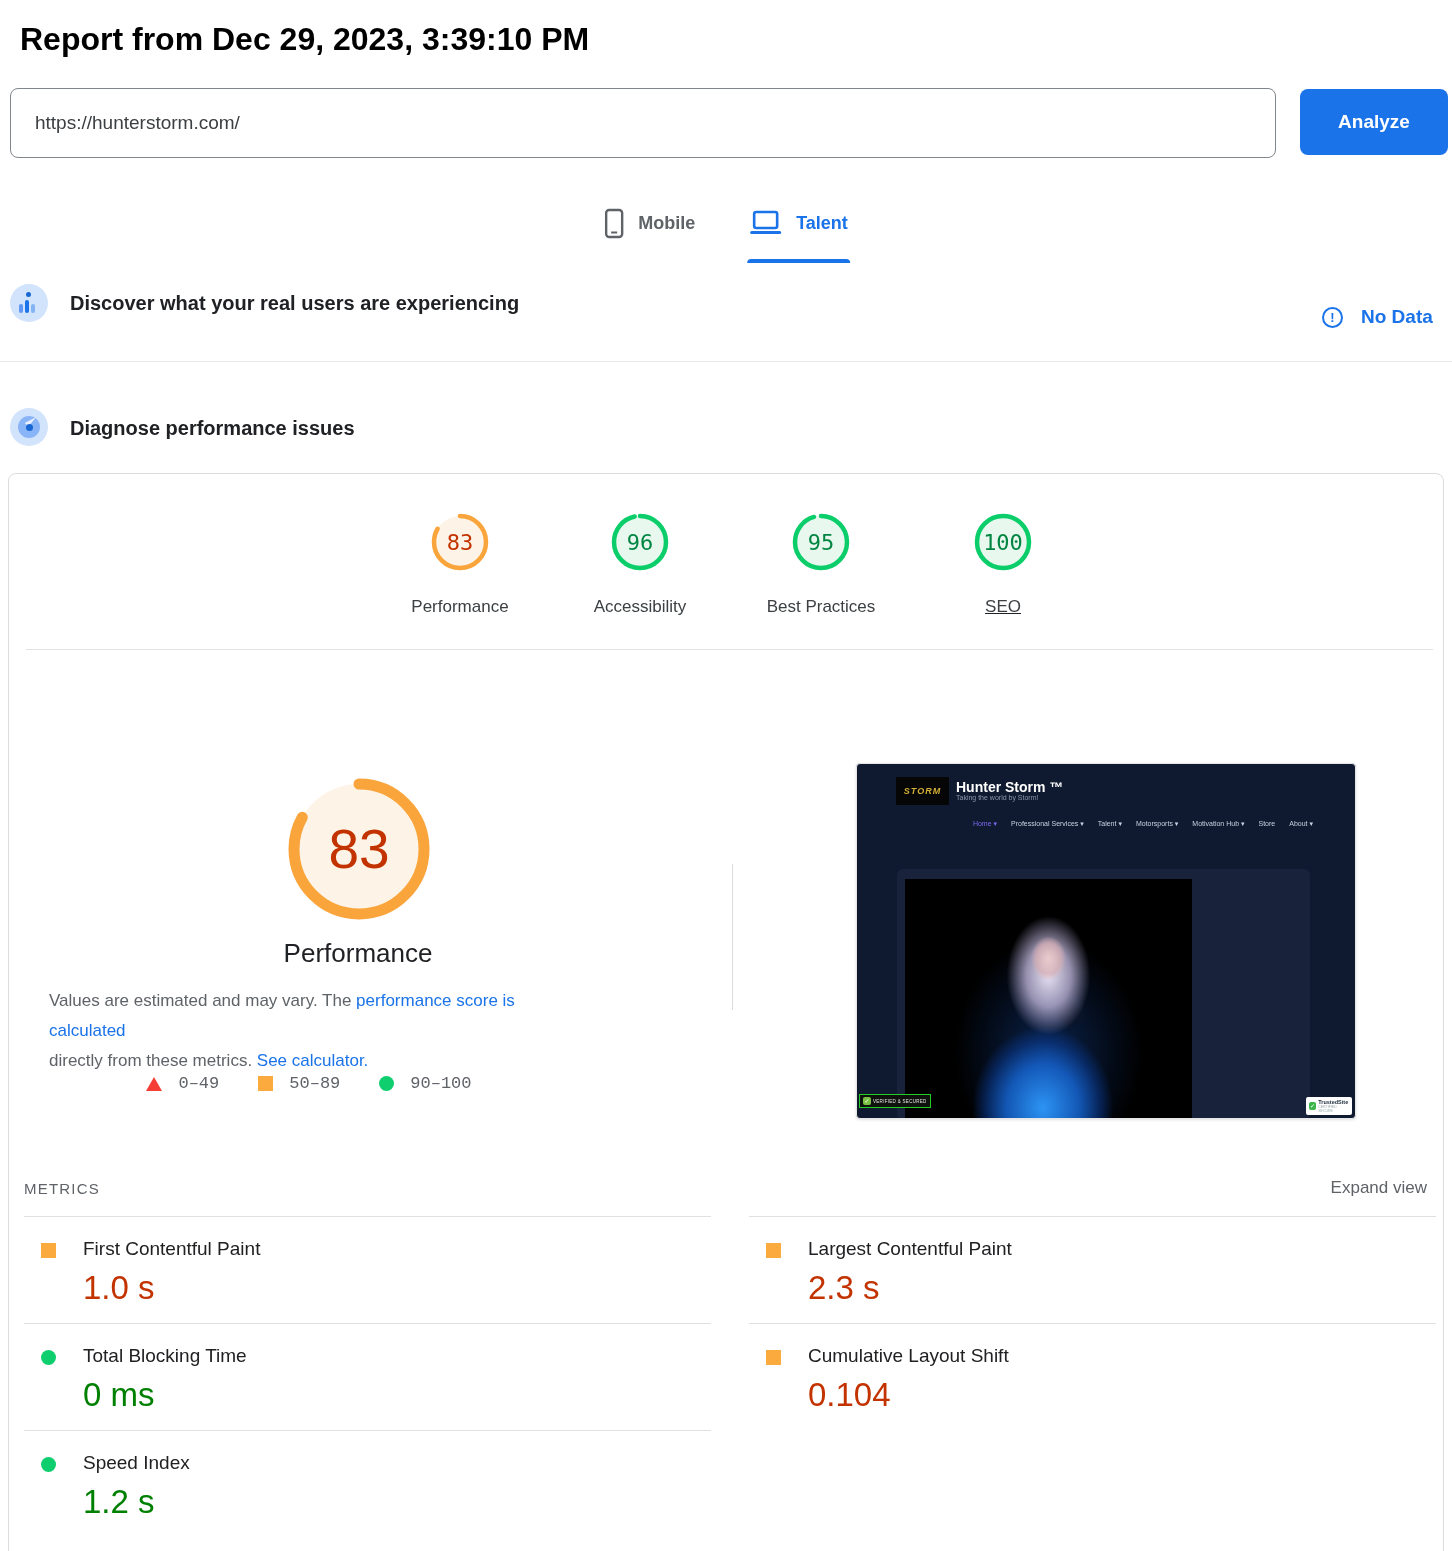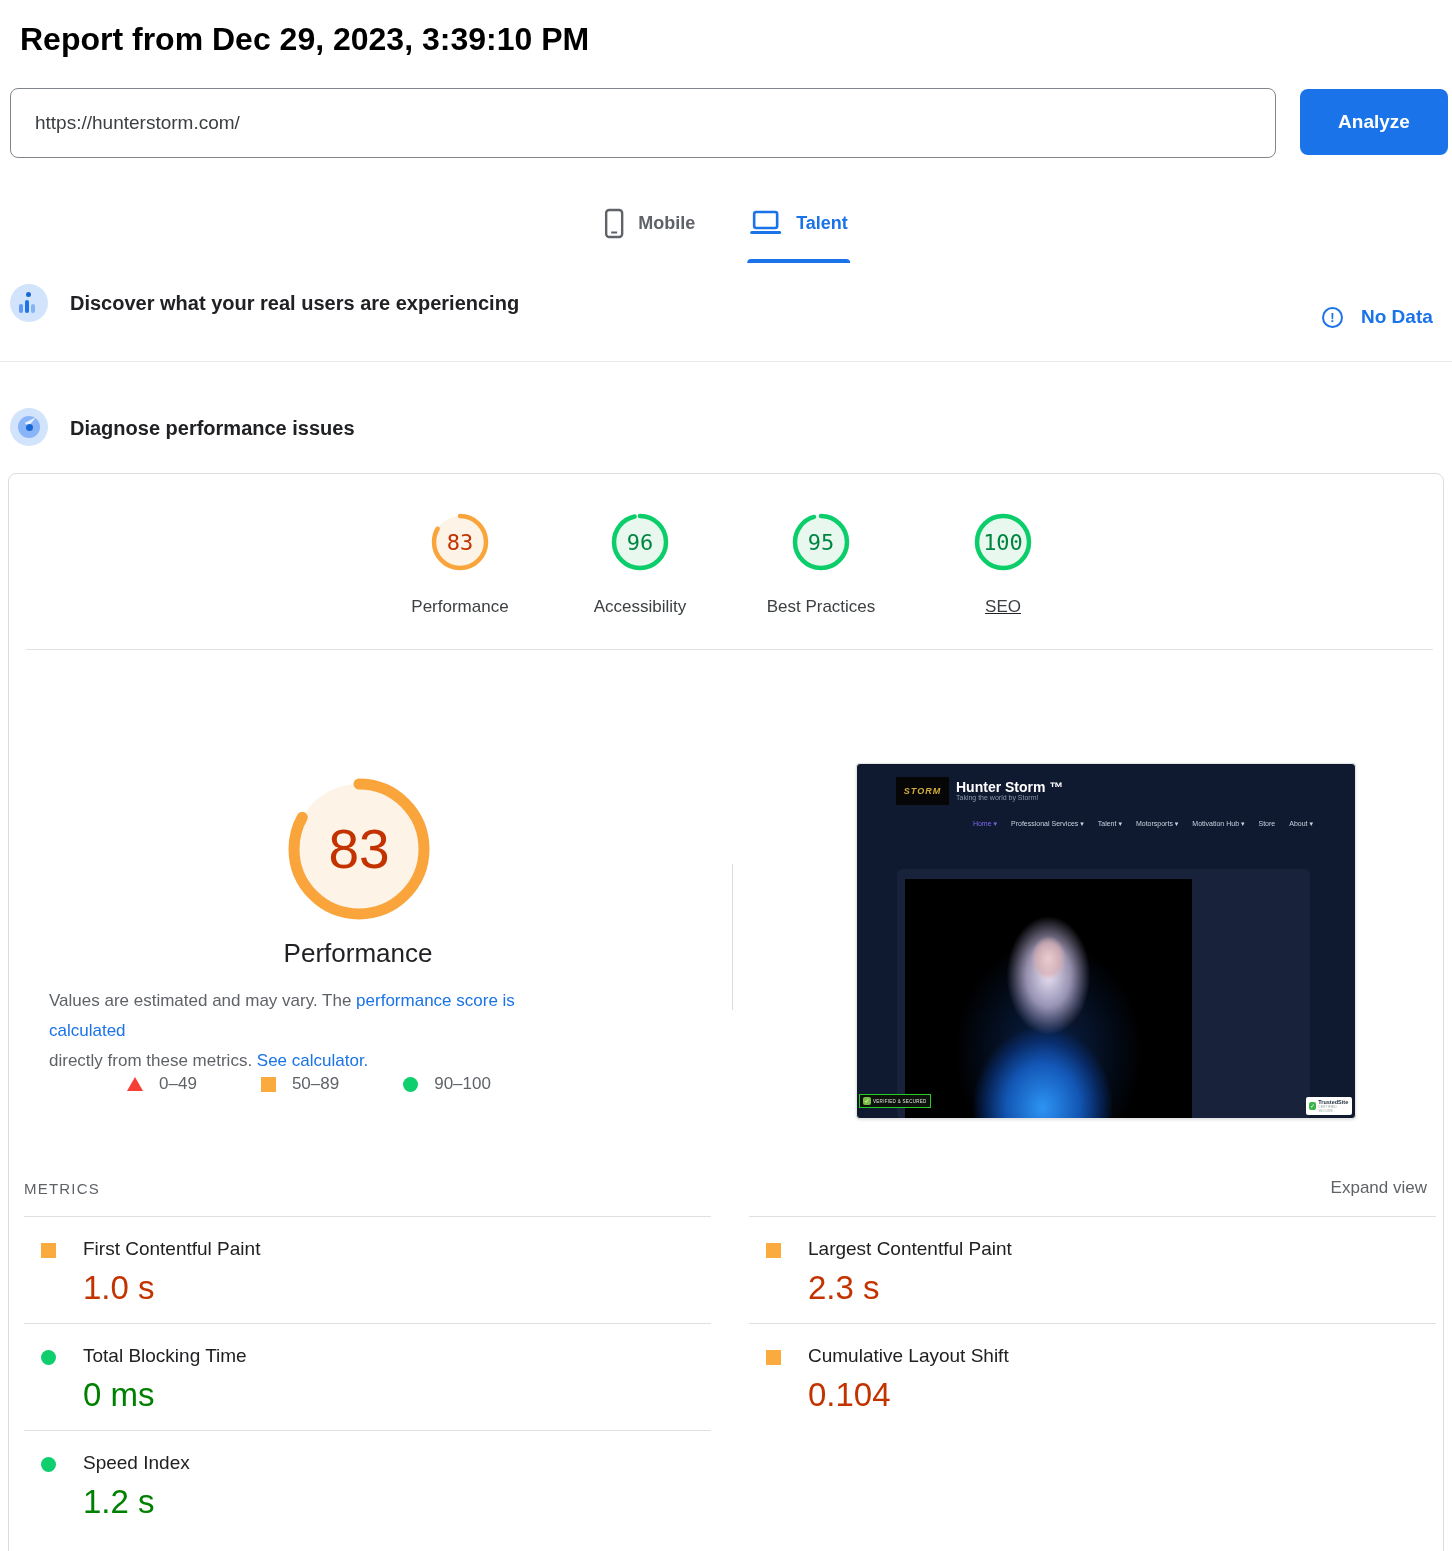--- a/index.html
+++ b/index.html
@@ -71,21 +71,21 @@
   .big-gauge { position:absolute; left:277px; top:302px; width:146px; height:146px; }
   .big-gauge .num { position:absolute; left:0; top:0; width:146px; height:146px; display:flex;
     align-items:center; justify-content:center; font-size:55px; color:#c33300; }
   circle.arc-big { stroke:#f9a53c; stroke-width:11; fill:none; stroke-linecap:round; }
   .perf-label { position:absolute; left:149px; top:464px; width:400px; text-align:center;
     font-size:26px; color:#202124; }
   .disclaimer { position:absolute; left:40px; top:512px; width:520px; text-align:left;
     font-size:17px; line-height:30px; color:#5f6368; }
   .disclaimer a { color:#1a73e8; text-decoration:none; cursor:pointer; }
   .legend { position:absolute; left:40px; top:600px; width:520px; display:flex;
-    justify-content:center; gap:64px; align-items:center; }
+    justify-content:center; gap:39px; align-items:center;font-family:Liberation Mono, monospace; }
   .legend .item { display:flex; align-items:center; gap:16px; font-size:17px; color:#5f6368; }
   .tri { width:0; height:0; border-left:8px solid transparent; border-right:8px solid transparent;
     border-bottom:14px solid #f53e36; }
   .sq { width:15px; height:15px; background:#fbab3d; }
   .cir { width:15px; height:15px; border-radius:50%; background:#0fce6e; }
   .vdiv { position:absolute; left:723px; top:390px; width:1px; height:146px; background:#dadce0; }
 
   
   .thumb { position:absolute; left:847px; top:289px; width:500px; height:356px; background:#0f1a30;
     border:1px solid #e6e6e6; border-radius:4px; overflow:hidden; box-shadow:0 1px 3px rgba(0,0,0,.12); }

